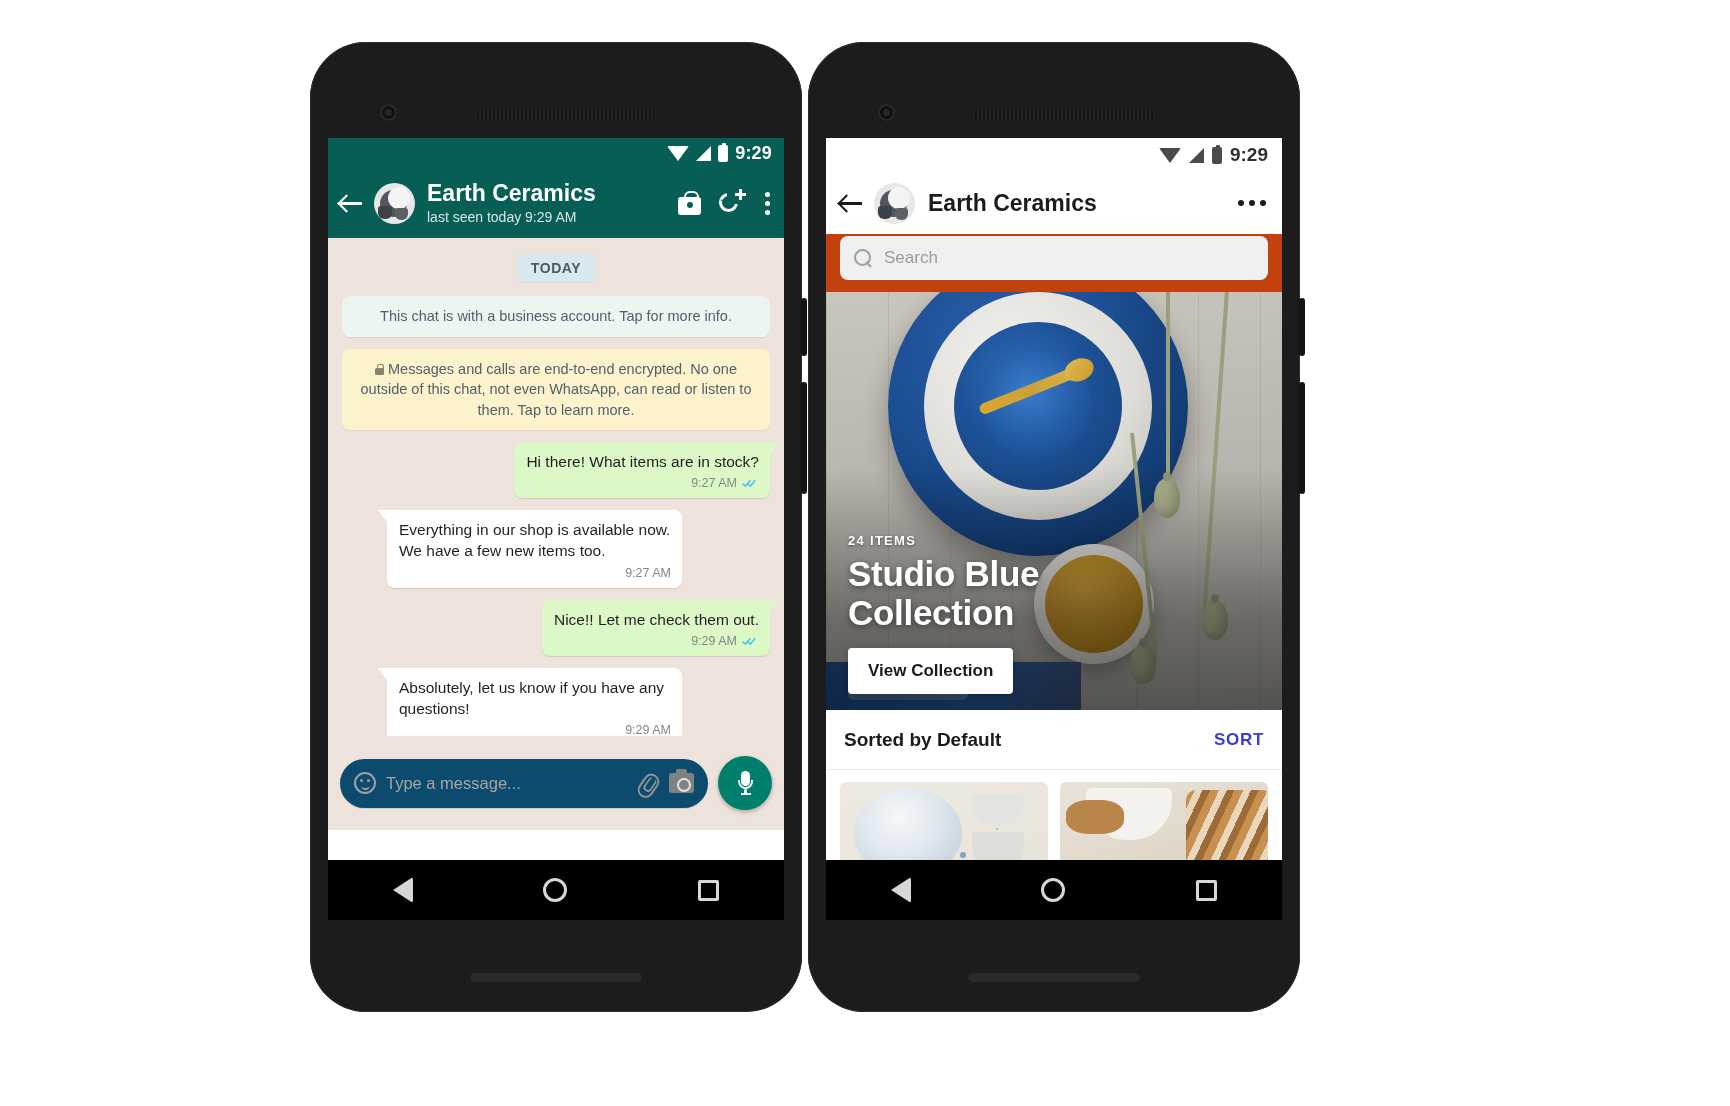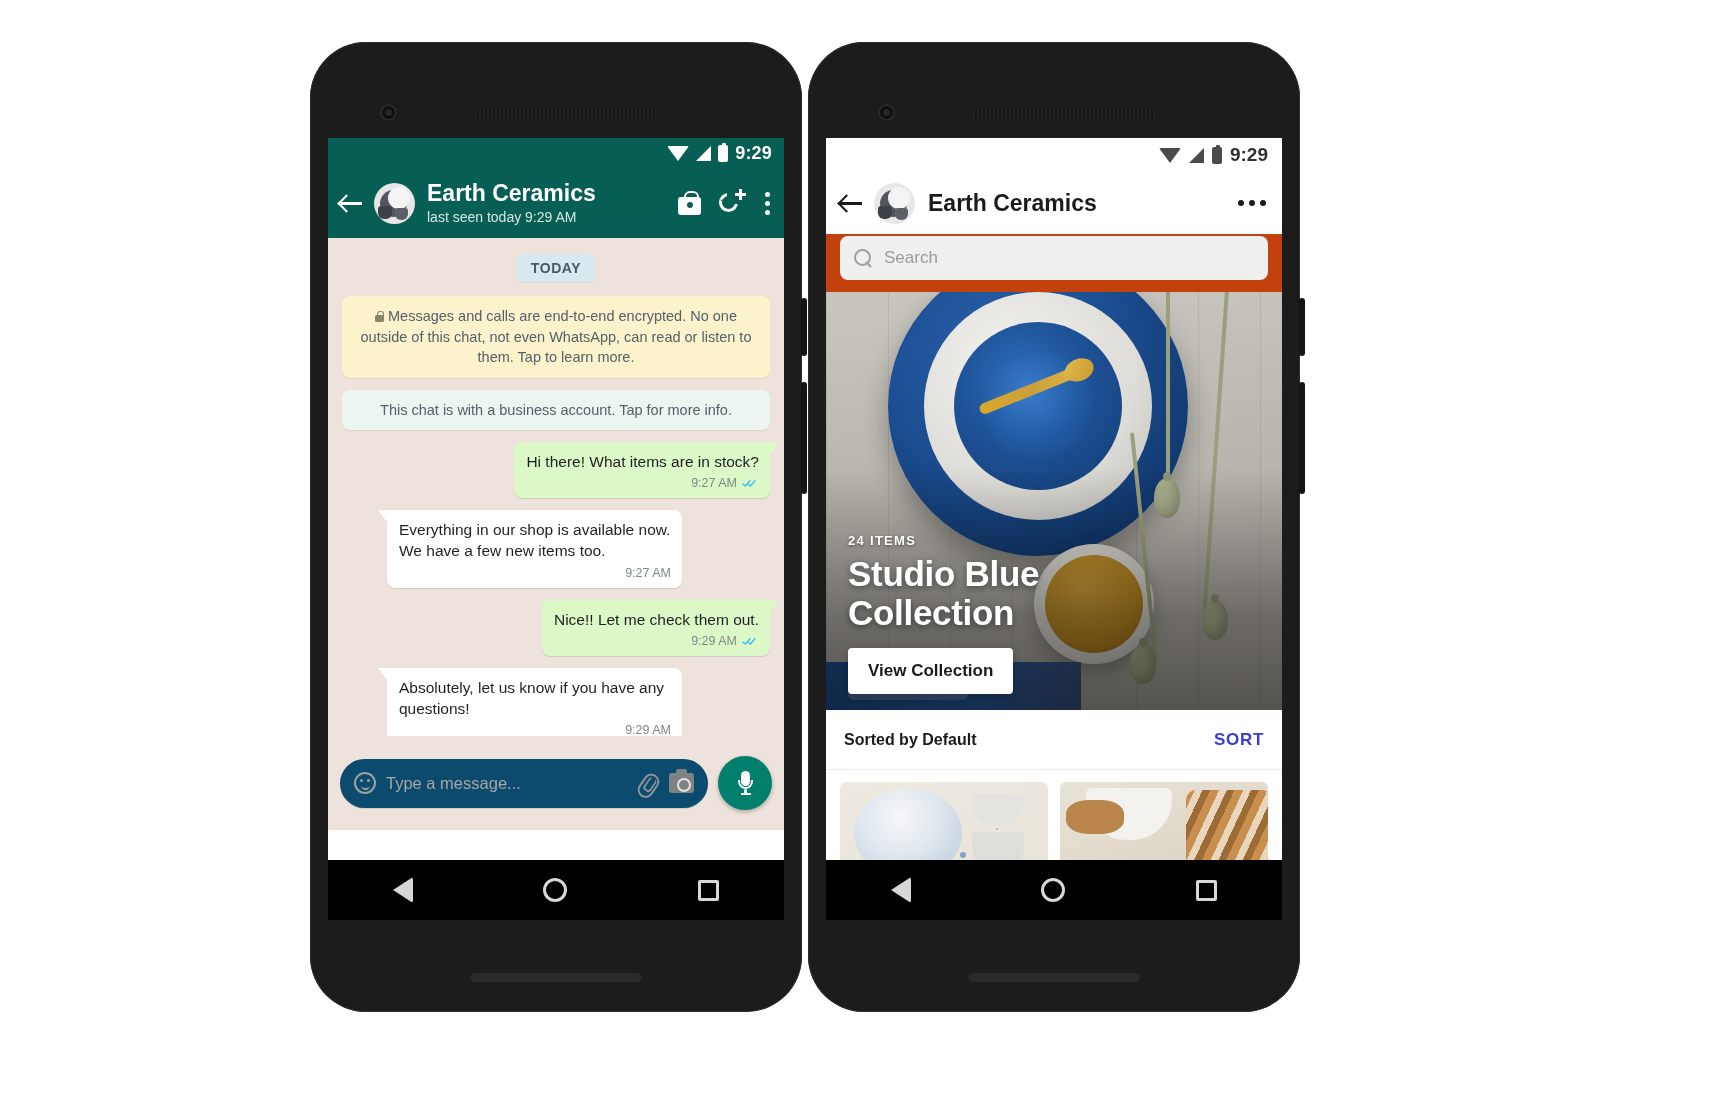--- a/index.html
+++ b/index.html
@@ -283,21 +283,21 @@
   .hero-cta{
     margin-top: 16px; display:inline-block; background:#fff; color:#1b1b1b;
     font-size:17px; font-weight:700; padding: 13px 20px; border-radius:4px;
     box-shadow:0 2px 6px rgba(0,0,0,.25);
   }
 
   .sortbar{
     height:60px;background:#fff;display:flex;align-items:center;justify-content:space-between;
     padding: 0 18px; border-bottom:1px solid #ececec;
   }
-  .sort-label{font-size:16px;font-weight:700;color:#1b1b1b;}
+  .sort-label{font-size:19px;font-weight:700;color:#1b1b1b;}
   .sort-action{font-size:17px;font-weight:700;letter-spacing:.7px;}
 
   .grid{ display:flex; gap:12px; padding: 12px 14px 0; background:#fff; }
   .tile{ flex:1 1 0; height: 120px; border-radius:6px; overflow:hidden; position:relative; }
   .tile-a{ background:linear-gradient(160deg,#efeae1 0%,#e7e2d8 100%); }
   .tile-a .bowl{position:absolute;left:14px;top:6px;width:108px;height:90px;border-radius:50%;
     background:radial-gradient(circle at 42% 32%,#f6f7f8 0%,#dfe7ee 45%,#b9c8d6 100%);}
   .tile-a .cup1{position:absolute;left:132px;top:12px;width:52px;height:32px;border-radius:4px 4px 22px 22px;background:#e3e4df;}
   .tile-a .cup2{position:absolute;left:132px;top:50px;width:52px;height:38px;border-radius:4px 4px 22px 22px;background:#dcdfd9;}
   .tile-a .speck{position:absolute;left:120px;top:70px;width:6px;height:6px;border-radius:50%;background:#7fa4c6;
@@ -354,25 +354,25 @@
               <i></i>
               <i></i>
             </span>
         </span>
       </div>
 
       <div class="wa-body">
 
         <div class="daychip">TODAY</div>
 
+        <div class="sysmsg biz">This chat is with a business account. Tap for more info.</div>
+
         <div class="sysmsg enc">
           <span class="lock"></span><span>Messages and calls are end-to-end encrypted. No one outside of this chat, not even WhatsApp, can read or listen to them. Tap to learn more.</span>
         </div>
-
-        <div class="sysmsg biz">This chat is with a business account. Tap for more info.</div>
 
         <div class="row out">
           <div class="bubble out">
             <div>Hi there! What items are in stock?</div>
             <div class="meta">
               <span class="t">9:27 AM</span>
               <span class="ticks">
                   <i></i>
                   <b></b>
                 </span>

